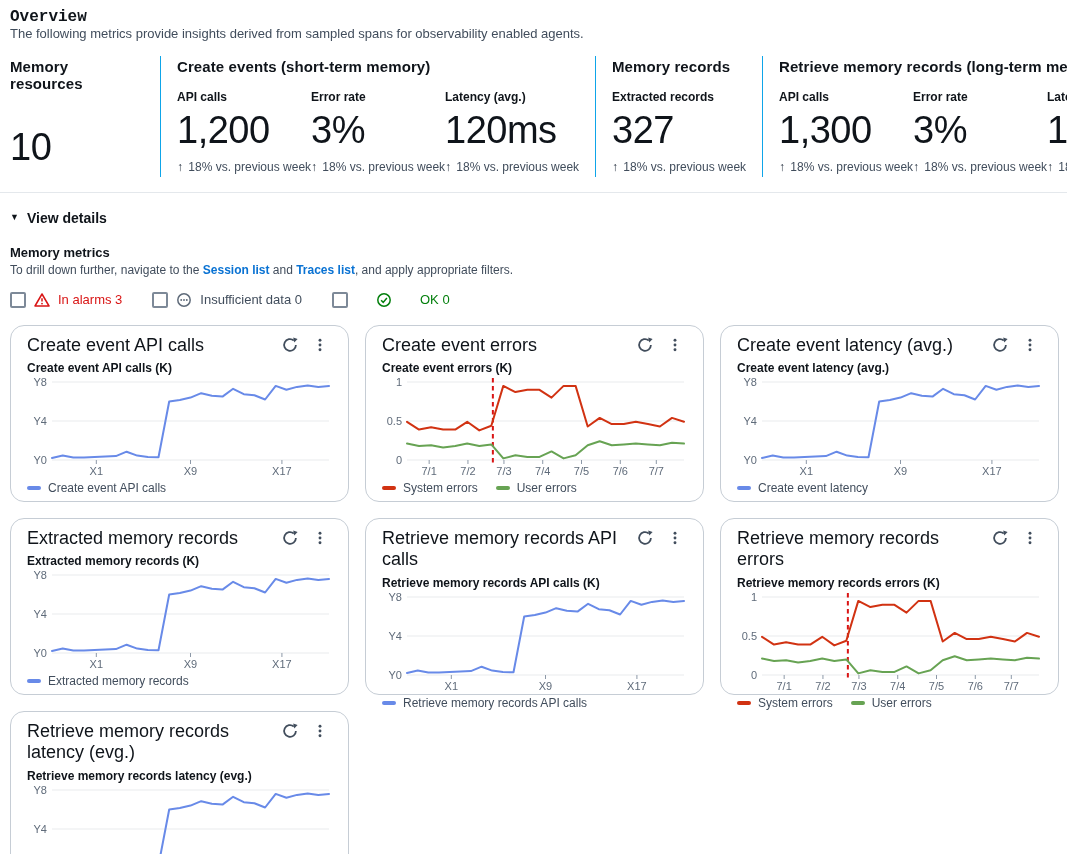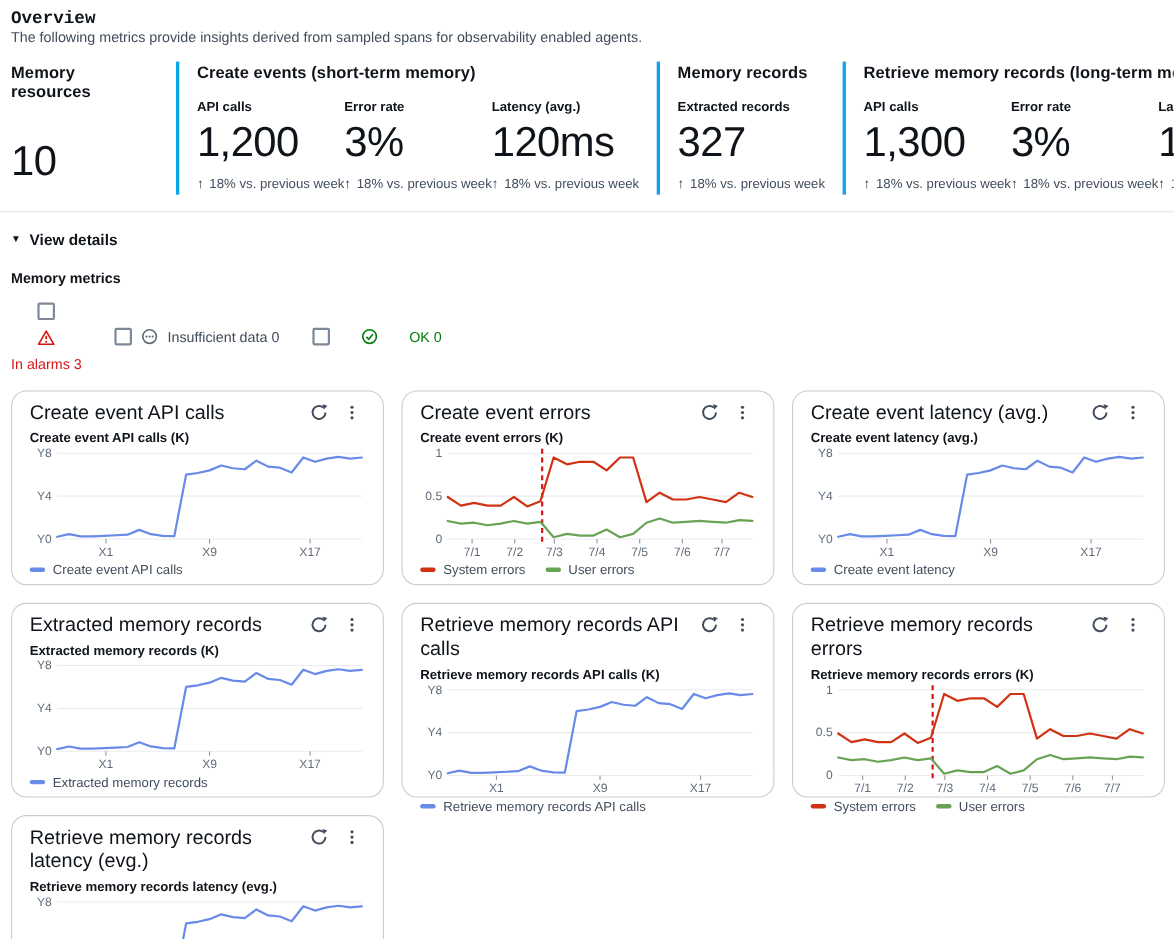--- a/index.html
+++ b/index.html
@@ -12,21 +12,21 @@
   }
   .page { padding:8px 10px 6px; }
 
   .page-title { font-size:16px; font-weight:700; margin:0 0 0;font-family:Liberation Mono, monospace; }
   .page-desc  { font-size:13px; color:#414d5c; margin:0 0 15px; }
 
   
   .stats-row { display:flex; align-items:stretch; min-height:116px; }
   .stat-group { padding:0 16px; }
   .stat-group:first-child { padding-left:0; flex:0 0 140px; }
-  .stat-group + .stat-group { border-left:3px solid #0ea5e9; }
+  .stat-group + .stat-group { border-left:1px solid #0ea5e9; }
   .stat-group:last-child { flex:1 1 auto; border-right:1px solid #d9dee4; }
   .sg-title { font-size:15px; font-weight:700; margin:2px 0 15px; letter-spacing:.1px; }
   .metrics { display:flex; }
   .metric { width:134px; }
   .metric-label { font-size:12px; font-weight:700; min-height:16px; margin-bottom:5px; }
   .metric-value { font-size:38px; font-weight:300; line-height:1.05; letter-spacing:-.5px; color:#0f141a; margin-bottom:9px; }
   .metric-delta { font-size:12px; color:#414d5c; white-space:nowrap; }
   .metric-delta .arr { font-weight:700; color:#232f3e; margin-right:2px; }
 
   .section-divider { border:none; border-top:1px solid #e4e8ec; margin:15px -10px 0; }
@@ -41,21 +41,21 @@
   .mm-title { font-size:13px; font-weight:700; margin:0 0 3px; }
   .mm-desc { font-size:12px; color:#414d5c; margin:0; }
   .mm-desc a { color:#0972d3; font-weight:700; text-decoration:none; cursor:pointer; }
 
   
   .filters { display:flex; gap:30px; margin:15px 0 17px; align-items:center; }
   .filter { display:inline-flex; align-items:center; gap:8px; cursor:pointer; font-size:13px; }
   .filter .cb { width:16px; height:16px; border:2px solid #7d8998; border-radius:2px; background:#fff; flex:0 0 16px; }
   .filter svg { display:block; }
   .filter .flabel { white-space:nowrap; }
-  .filter.alarm { color:#d91515;flex-direction:column; }
+  .filter.alarm { color:#d91515; }
   .filter.insufficient { color:#414d5c; }
   .filter.insufficient svg { color:#5f6b7a; }
   .filter.ok { color:#037f0c;gap:28px; }
 
   
   .cards { display:grid; grid-template-columns:repeat(3, 1fr); gap:16px; }
   .card { border:1px solid #c6cdd5; border-radius:14px; padding:9px 16px 10px; height:177px; background:#fff; }
   .card-head { display:flex; justify-content:space-between; align-items:flex-start; }
   .card-title { font-size:18px; font-weight:400; color:#0f141a; line-height:1.2; }
   .card-actions { display:flex; gap:6px; align-items:center; color:#414d5c; }
@@ -138,20 +138,21 @@
 
   <hr class="section-divider">
 
   <div class="view-details">
     <span class="tri">▼</span>
     <span>View details</span>
   </div>
 
   <div class="mm-head">
     <h2 class="mm-title">Memory metrics</h2>
+    <p class="mm-desc"><span>To drill down further, navigate to the </span><a>Session list</a><span> and </span><a>Traces list</a><span>, and apply appropriate filters.</span></p>
   </div>
 
   <div class="filters">
       <label class="filter alarm">
         <span class="cb"></span>
         <svg viewBox="0 0 16 16" width="16" height="16">
           <path d="M8 2 L15 14 H1 Z" fill="none" stroke="currentColor" stroke-width="1.5" stroke-linejoin="round"></path>
           <line x1="8" y1="6.2" x2="8" y2="9.4" stroke="currentColor" stroke-width="1.5"></line>
           <circle cx="8" cy="11.6" r="0.9" fill="currentColor"></circle>
         </svg>

